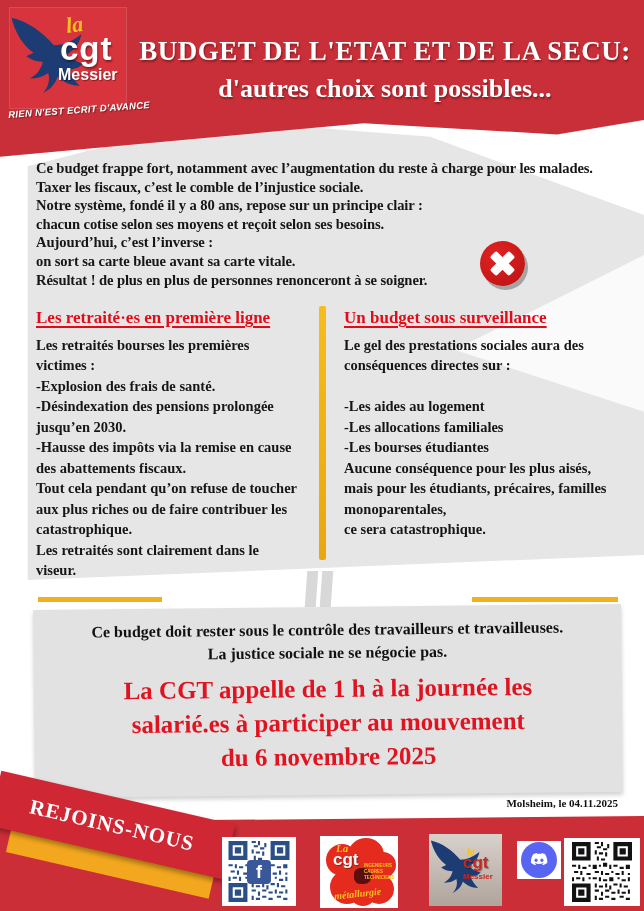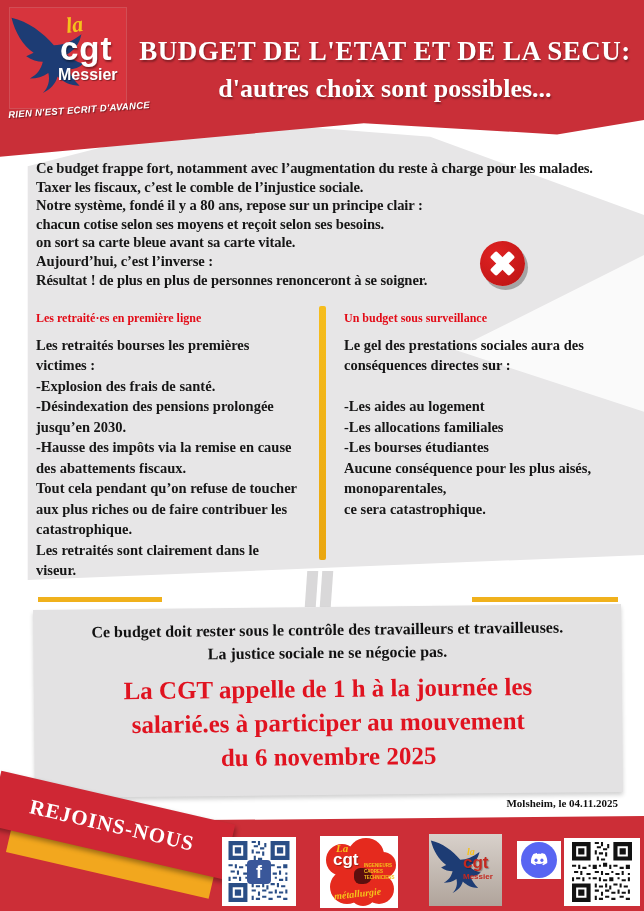--- a/index.html
+++ b/index.html
@@ -61,21 +61,21 @@
     content:""; position:absolute; left:9px; top:18px; width:27px; height:9px;
     background:#fff; border-radius:2px;
   }
   .x-badge::before { transform:rotate(45deg); }
   .x-badge::after  { transform:rotate(-45deg); }
   
   .col { position:absolute; top:308px; font-size:14.5px; line-height:20.5px; }
   .col-left  { left:36px;  width:284px; }
   .col-right { left:344px; width:298px; }
   .col .heading {
-    color:#e30b17; font-size:12px; 
+    color:#e30b17; font-size:17px; text-decoration:underline;
     text-decoration-thickness:2px; text-underline-offset:3px; margin-bottom:6px;
     white-space:nowrap;
   }
   .col .line { white-space:nowrap; min-height:20.5px; }
   .divider-v {
     position:absolute; left:319px; top:306px; width:7px; height:254px;
     background:linear-gradient(#f6bd1d, #eaa60f); border-radius:2px;
   }
   .quote-bars { position:absolute; left:306px; top:571px; width:30px; height:36px; }
   .quote-bars span {
@@ -195,22 +195,22 @@
   </div>
   <div class="logo tagline-wrap" style="background:none; box-shadow:none;">
     <div class="tagline">RIEN N'EST ECRIT D'AVANCE</div>
   </div>
 
   <div class="intro">
     <div class="line">Ce budget frappe fort, notamment avec l’augmentation du reste à charge pour les malades.</div>
     <div class="line">Taxer les fiscaux, c’est le comble de l’injustice sociale.</div>
     <div class="line">Notre système, fondé il y a 80 ans, repose sur un principe clair :</div>
     <div class="line">chacun cotise selon ses moyens et reçoit selon ses besoins.</div>
+    <div class="line">Aujourd’hui, c’est l’inverse :</div>
     <div class="line">on sort sa carte bleue avant sa carte vitale.</div>
-    <div class="line">Aujourd’hui, c’est l’inverse :</div>
     <div class="line">Résultat ! de plus en plus de personnes renonceront à se soigner.</div>
   </div>
   <div class="x-badge"></div>
 
   <div class="col col-left">
     <div class="heading">Les retraité·es en première ligne</div>
     <div class="line">Les retraités bourses les premières</div>
     <div class="line">victimes :</div>
     <div class="line">-Explosion des frais de santé.</div>
     <div class="line">-Désindexation des pensions prolongée</div>
@@ -228,20 +228,21 @@
 
   <div class="col col-right">
     <div class="heading">Un budget sous surveillance</div>
     <div class="line">Le gel des prestations sociales aura des</div>
     <div class="line">conséquences directes sur :</div>
     <div class="line"></div>
     <div class="line">-Les aides au logement</div>
     <div class="line">-Les allocations familiales</div>
     <div class="line">-Les bourses étudiantes</div>
     <div class="line">Aucune conséquence pour les plus aisés,</div>
+    <div class="line">mais pour les étudiants, précaires, familles</div>
     <div class="line">monoparentales,</div>
     <div class="line">ce sera catastrophique.</div>
   </div>
 
   <div class="quote-bars">
       <span></span>
       <span></span>
     </div>
   <div class="hl hl-left"></div>
   <div class="hl hl-right"></div>

